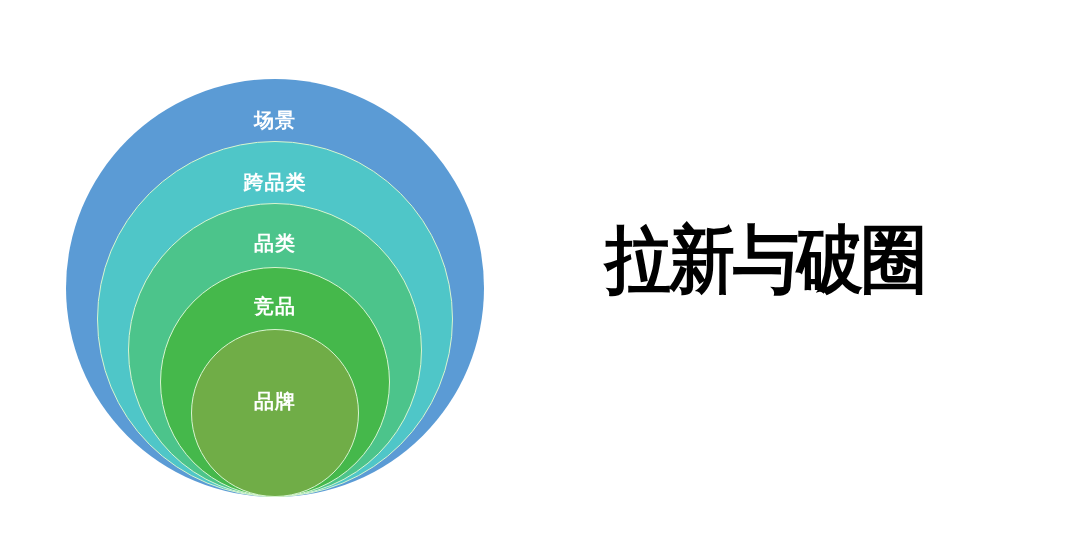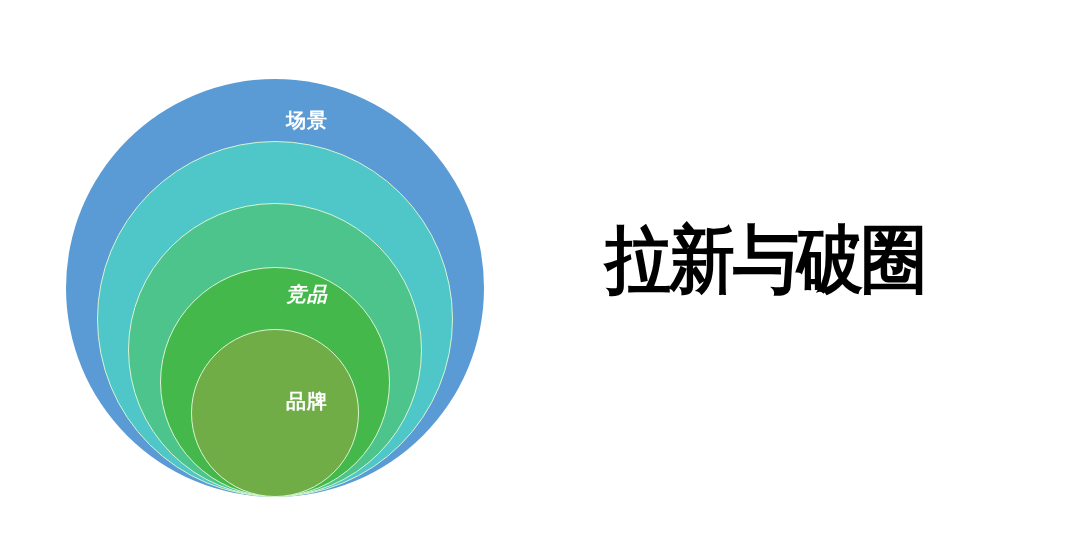--- a/index.html
+++ b/index.html
@@ -28,21 +28,20 @@
   }
   .ring-label {
     position: absolute;
     left: 0;
     width: 550px;
     text-align: center;
     color: #ffffff;
     font-weight: bold;
     font-size: 20px;
     letter-spacing: 1px;
-    margin-left: 32px;
   }
   .title {
     position: absolute;
     left: 605px;
     top: 222px;
     font-family: "DejaVu Serif", "Liberation Serif", serif;
     font-weight: bold;
     font-size: 66px;
     color: #000000;
     letter-spacing: -2px;
@@ -55,17 +54,19 @@
 <body>
 
 <div class="diagram">
   <div class="ring" style="width: 418px; height: 418px; left: 66px; top: 79px; background: rgb(91, 155, 213);"></div>
   <div class="ring" style="width: 356px; height: 356px; left: 97px; top: 141px; background: rgb(79, 198, 200); border: 1.5px solid rgb(216, 245, 208);"></div>
   <div class="ring" style="width: 294px; height: 294px; left: 128px; top: 203px; background: rgb(76, 196, 139); border: 1.5px solid rgb(216, 245, 208);"></div>
   <div class="ring" style="width: 230px; height: 230px; left: 160px; top: 267px; background: rgb(69, 184, 75); border: 1.5px solid rgb(216, 245, 208);"></div>
   <div class="ring" style="width: 168px; height: 168px; left: 191px; top: 329px; background: rgb(112, 173, 71); border: 1.5px solid rgb(216, 245, 208);"></div>
 
   <div class="ring-label" style="top: 107px;">场景</div>
-  <div class="ring-label" style="top: 281px; font-style: italic;">竞品</div>
+  <div class="ring-label" style="top: 169px;">跨品类</div>
+  <div class="ring-label" style="top: 230px;">品类</div>
+  <div class="ring-label" style="top: 293px;">竞品</div>
   <div class="ring-label" style="top: 388px;">品牌</div>
 </div>
 
 <div class="title">拉新与破圈</div>
 
 </body></html>

